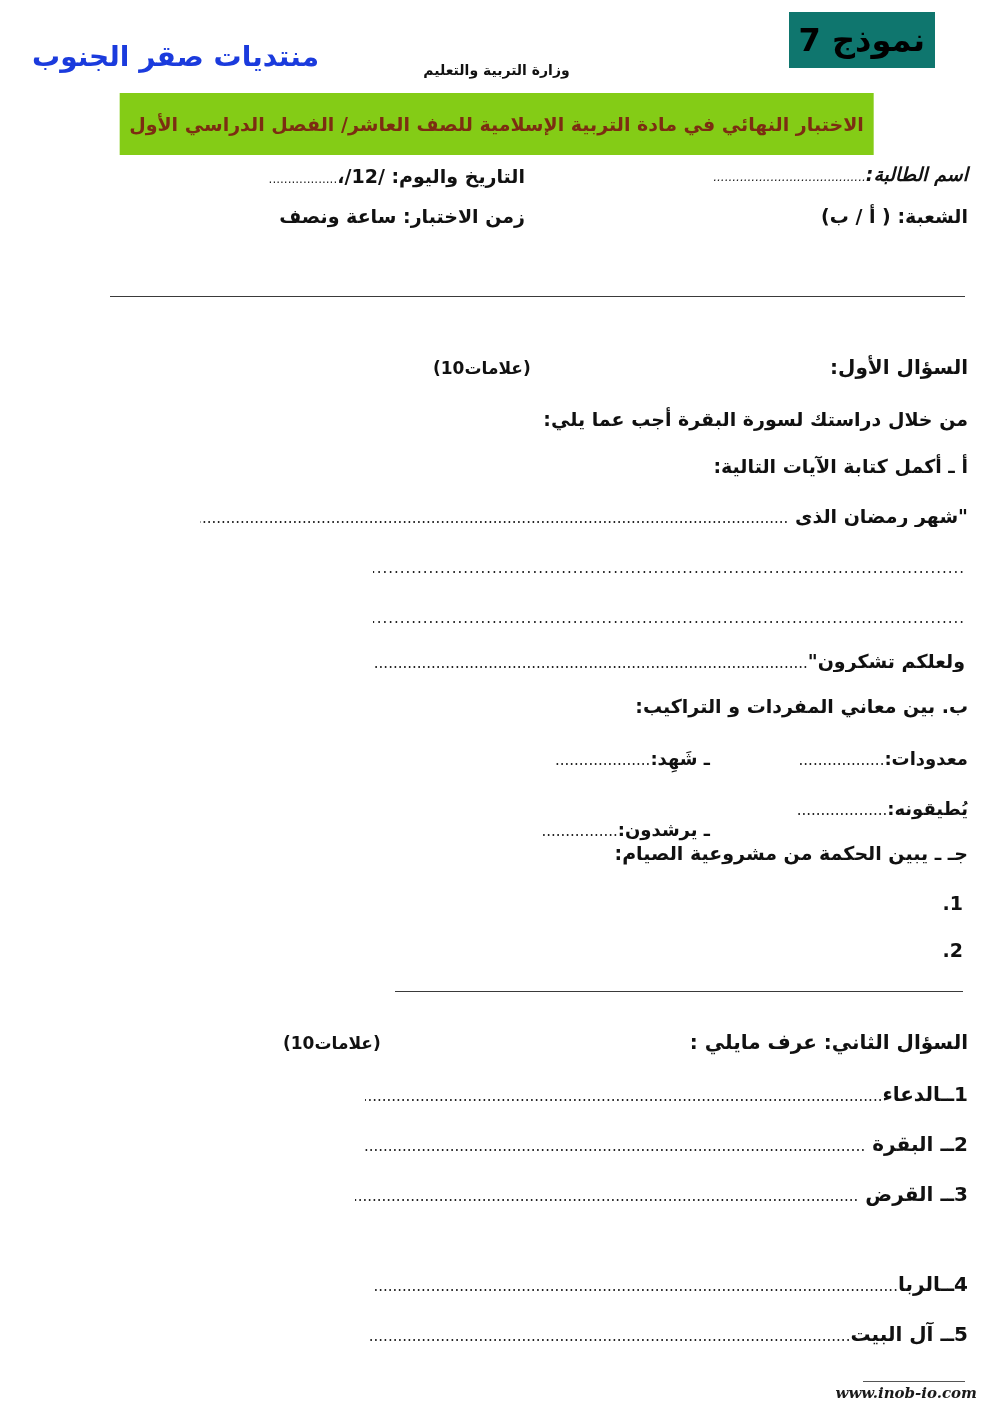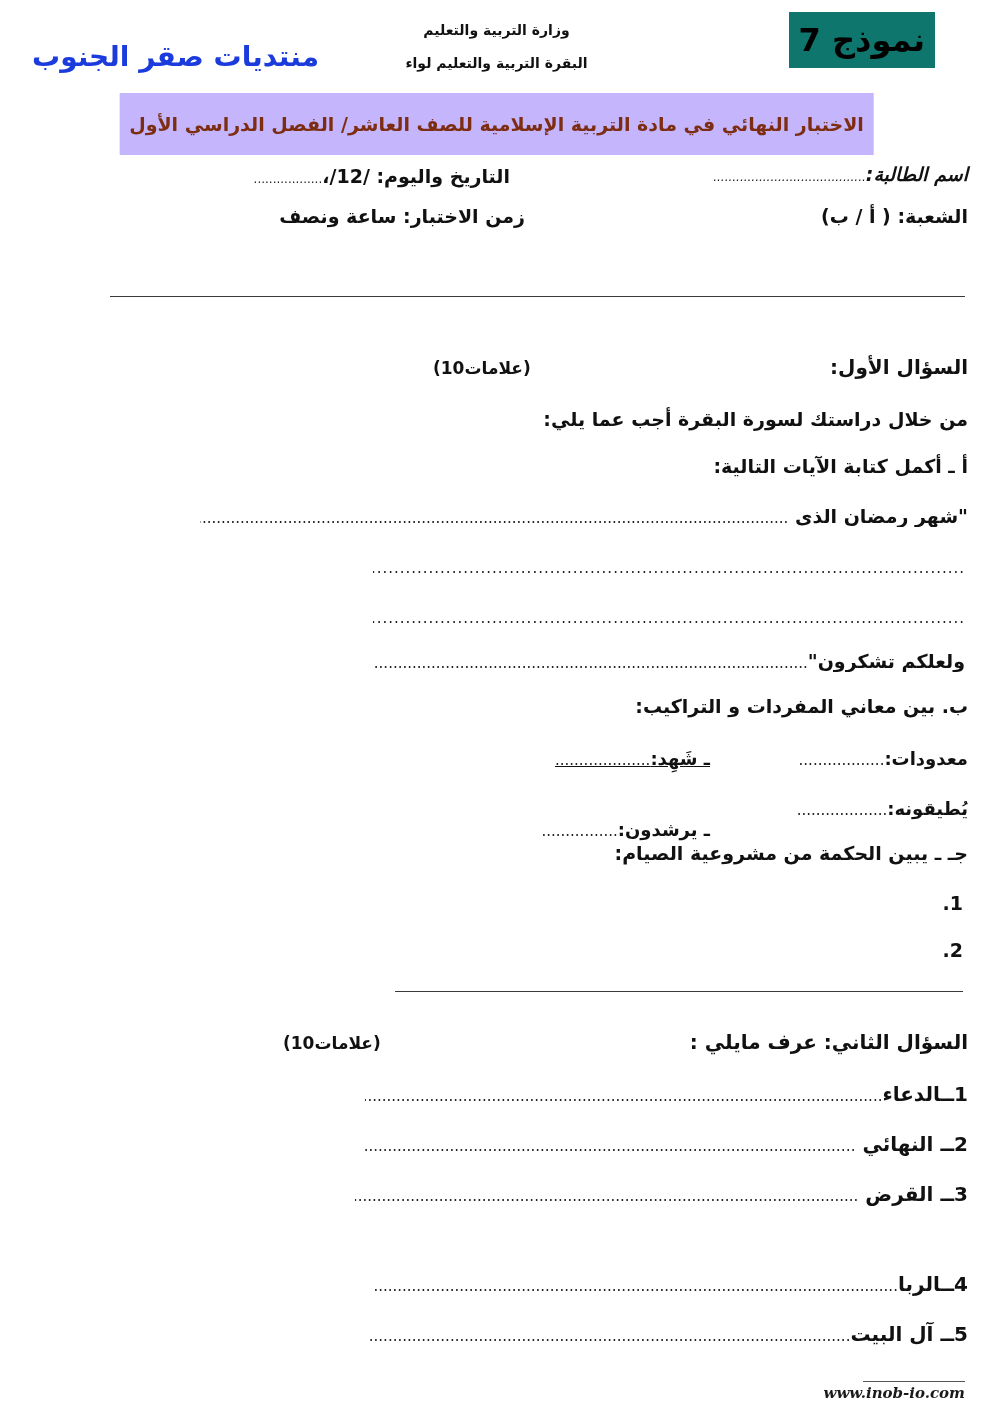--- a/index.html
+++ b/index.html
@@ -9,29 +9,29 @@
     width:993px; height:1404px;
     margin:0 auto;
     background:#ffffff;
     font-family:"DejaVu Sans", sans-serif;
     direction:rtl;
     overflow:hidden;
     color:#111;
   }
   .abs { position:absolute; white-space:nowrap; }
   .center { left:0; width:100%; text-align:center; }
-  .hdr-small { font-size:14px; font-weight:700; }
+  .hdr-small { font-size:14px; font-weight:700;margin-top:40px; }
   .watermark { font-size:28px; font-weight:700; color:#1b3bdd; }
   .badge {
     background:#0f766e; color:#000;
     font-size:32px; font-weight:700;
     padding:9px 10px; line-height:1.2;
   }
   .exam-title {
-    background:#c4b5fd; color:#7c2d12;
+    background:#84cc16; color:#7c2d12;
     font-size:19px; font-weight:700;
     padding:20px 10px;
   }
   .label { font-size:19px; font-weight:700; }
   .label-lg { font-size:20px; font-weight:700; }
   .marks { font-size:17px; font-weight:700; }
   .dots { font-size:15px; font-weight:400; letter-spacing:1px; color:#222; }
   .dots-sm { font-size:12px; font-weight:400; letter-spacing:1px; color:#222; }
   .clip { overflow:hidden; }
   .divider { border-top:1.5px solid #3a3a3a; height:0; }
@@ -56,21 +56,21 @@
 
   <div class="abs badge" style="top:12px; right:58px;">نموذج 7</div>
 
   <div class="abs" style="top:113px; left:50%; transform:translateX(-50%);">
     <span class="exam-title">الاختبار النهائي في مادة التربية الإسلامية للصف العاشر/ الفصل الدراسي الأول</span>
   </div>
 
   <div class="abs" style="top:163px; right:25px;font-style:italic;">
     <span class="label">اسم الطالبة:</span><span class="dots-sm">........................................</span>
   </div>
-  <div class="abs" style="top:165px; left:310px; width:200px; text-align:right;">
+  <div class="abs" style="top:165px; left:325px; width:200px; text-align:right;">
     <span class="label">التاريخ واليوم:    /12/،</span><span class="dots-sm">..................</span>
   </div>
 
   <div class="abs label" style="top:205px; right:25px;">الشعبة: ( أ / ب)</div>
   <div class="abs label" style="top:205px; left:325px; width:200px; text-align:right;">زمن الاختبار: ساعة ونصف</div>
 
   <div class="abs divider" style="top:296px; left:110px; width:855px;"></div>
 
   <div class="abs label-lg" style="top:355px; right:25px;">السؤال الأول:</div>
   <div class="abs marks" style="top:358px; left:433px;" dir="ltr">(10علامات)</div>
@@ -86,21 +86,21 @@
   <div class="abs clip dots" style="top:609px; left:373px; width:592px;">........................................................................................................................................................................</div>
   <div class="abs clip" style="top:650px; right:28px; left:373px; text-align:right;">
     <span class="label">ولعلكم تشكرون"</span><span class="dots">........................................................................................................................................................................</span>
   </div>
 
   <div class="abs label" style="top:695px; right:25px;">ب. بين معاني المفردات و التراكيب:</div>
 
   <div class="abs" style="top:748px; right:25px;">
     <span class="vocab">معدودات:</span><span class="dots">..................</span>
   </div>
-  <div class="abs" style="top:748px; left:515px; width:195px; text-align:right;text-decoration:underline;">
+  <div class="abs" style="top:748px; left:515px; width:195px; text-align:right;">
     <span class="vocab">ـ شَهِد:</span><span class="dots">....................</span>
   </div>
 
   <div class="abs" style="top:798px; right:25px;">
     <span class="vocab">يُطيقونه:</span><span class="dots">...................</span>
   </div>
   <div class="abs" style="top:798px; left:515px; width:195px; text-align:right;margin-top:21px;">
     <span class="vocab">ـ يرشدون:</span><span class="dots">................</span>
   </div>
 
@@ -111,28 +111,28 @@
 
   <div class="abs divider" style="top:991px; left:395px; width:568px;"></div>
 
   <div class="abs label-lg" style="top:1030px; right:25px;">السؤال الثاني: عرف مايلي :</div>
   <div class="abs marks" style="top:1033px; left:283px;" dir="ltr">(10علامات)</div>
 
   <div class="abs clip" style="top:1082px; right:25px; left:365px; text-align:right;">
     <span class="q2-item-label">1ــالدعاء</span><span class="dots">..............................................................................................................</span>
   </div>
   <div class="abs clip" style="top:1132px; right:25px; left:365px; text-align:right;">
-    <span class="q2-item-label">2ــ النهائي </span><span class="dots">.…............................................................................................................</span>
+    <span class="q2-item-label">2ــ البقرة </span><span class="dots">.…............................................................................................................</span>
   </div>
   <div class="abs clip" style="top:1182px; right:25px; left:355px; text-align:right;">
     <span class="q2-item-label">3ــ القرض </span><span class="dots">..............................................................................................................</span>
   </div>
   <div class="abs clip" style="top:1272px; right:25px; left:365px; text-align:right;">
     <span class="q2-item-label">4ــالربا</span><span class="dots">..............................................................................................................</span>
   </div>
   <div class="abs clip" style="top:1322px; right:25px; left:370px; text-align:right;">
     <span class="q2-item-label">5ــ آل البيت</span><span class="dots">..............................................................................................................</span>
   </div>
 
   <div class="abs footer-rule" style="top:1381px; right:28px; width:102px;"></div>
-  <div class="abs footer-url" style="top:1384px; right:28px;" dir="ltr">www.inob-io.com</div>
+  <div class="abs footer-url" style="top:1384px; right:16px;" dir="ltr">www.inob-io.com</div>
 
 </div>
 
 </body></html>

